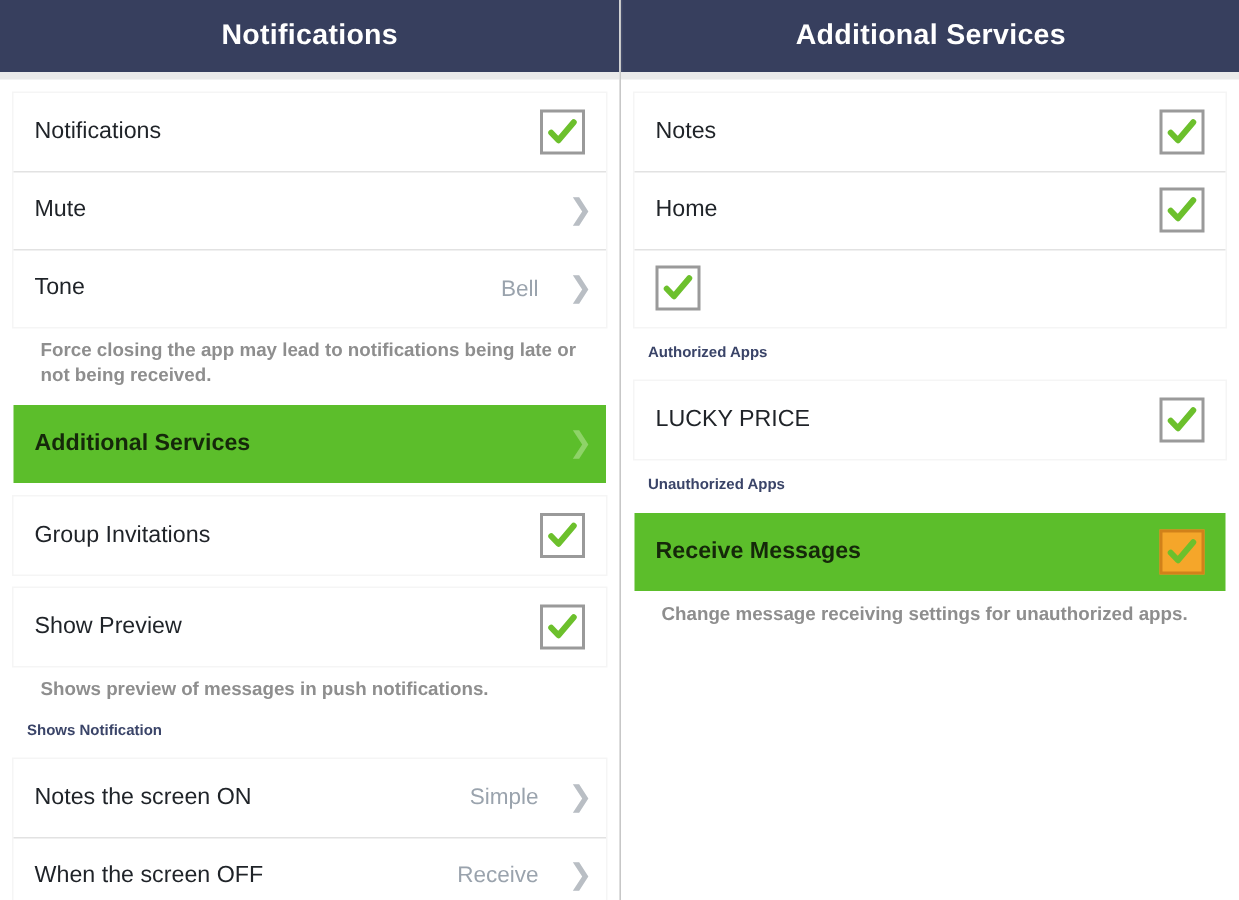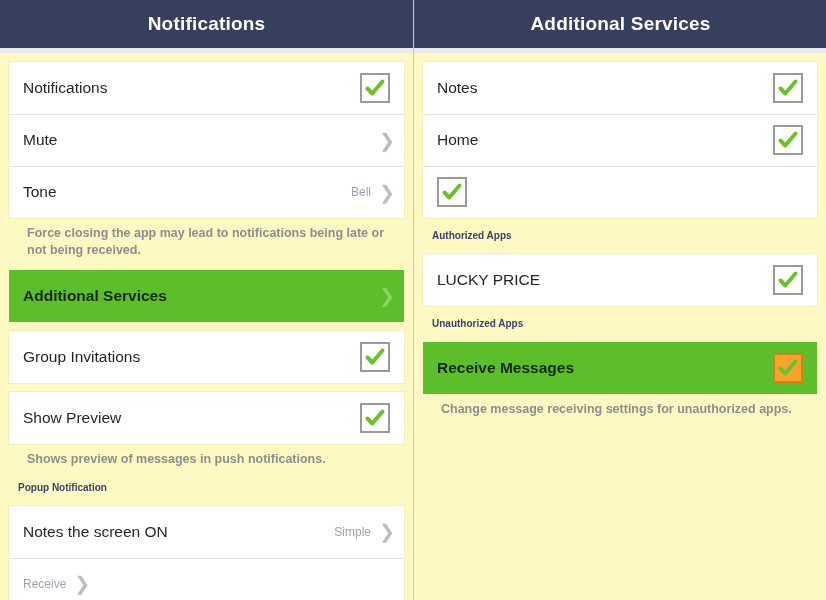--- a/index.html
+++ b/index.html
@@ -17,21 +17,21 @@
     position: relative;
     width: 826px;
     height: 600px;
     display: flex;
     background: #d3d3d3;
   }
   .panel {
     position: relative;
     width: 413px;
     height: 600px;
-    background: #fef9c3;
+    background: #ffffff;
     overflow: hidden;
     box-sizing: border-box;
   }
   .panel.right { border-left: 1px solid #c7c7c7; }
 
   
   .titlebar {
     height: 48px;
     background: #373f5e;
     display: flex;
@@ -79,23 +79,23 @@
     height: 1px;
     background: #e2e2e2;
   }
   .row .label {
     font-size: 15.5px;
     color: #1f2328;
     flex: 1;
     white-space: nowrap;
   }
   .row .value {
-    font-size: 12px;
+    font-size: 15px;
     color: #9aa3ad;
-    margin-right: 8px;
+    margin-right: 20px;
   }
 
   
   .card.selected {
     background: #5cbe2b;
     box-shadow: none;
   }
   .card.selected .row .label { color: #15280a; font-weight: bold; }
   .card.selected .row .chev { color: #8ed368; }
 
@@ -196,28 +196,29 @@
           <div class="row">
             <span class="label">Show Preview</span>
             <span class="cbox">
               <svg width="22" height="22" viewBox="0 0 22 22">
                 <path d="M3.5 11.5 L8.3 16.5 L18.5 4.5" fill="none" stroke="#6cc02c" stroke-width="4" stroke-linecap="round" stroke-linejoin="round"></path>
               </svg>
             </span>
           </div>
         </div>
         <div class="note">Shows preview of messages in push notifications.</div>
-        <div class="sechead">Popup Notification</div>
+        <div class="sechead">Shows Notification</div>
         <div class="card">
           <div class="row">
             <span class="label">Notes the screen ON</span>
             <span class="value">Simple</span>
             <span class="chev">❯</span>
           </div>
           <div class="row">
+            <span class="label">When the screen OFF</span>
             <span class="value">Receive</span>
             <span class="chev">❯</span>
           </div>
         </div>
       </div>
   </div>
 
   <div class="panel right">
     <div class="titlebar">
       <span class="title">Additional Services</span>

